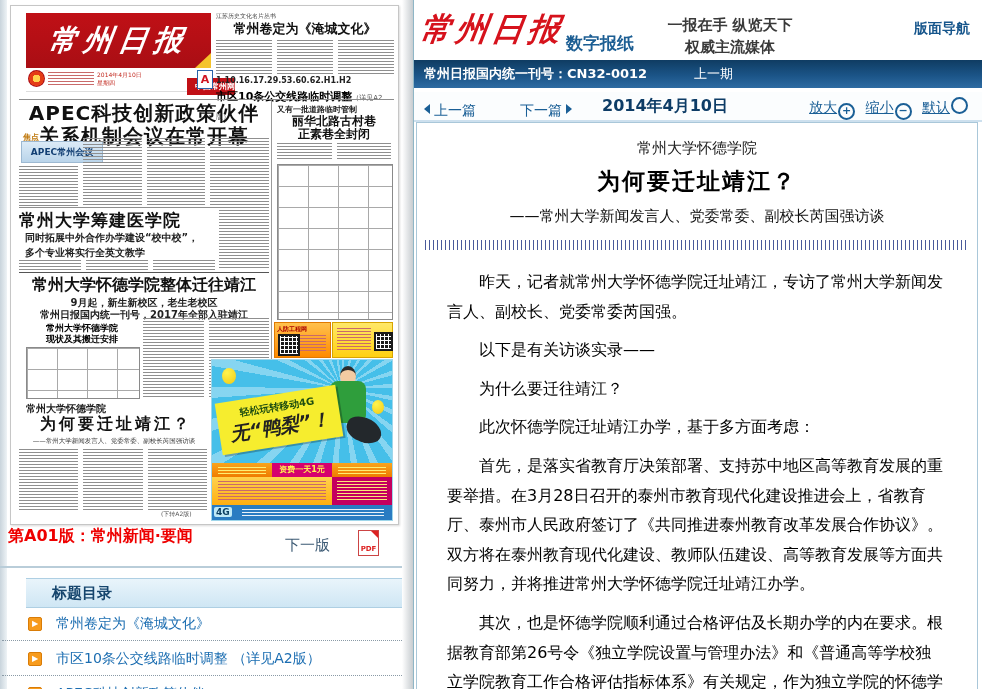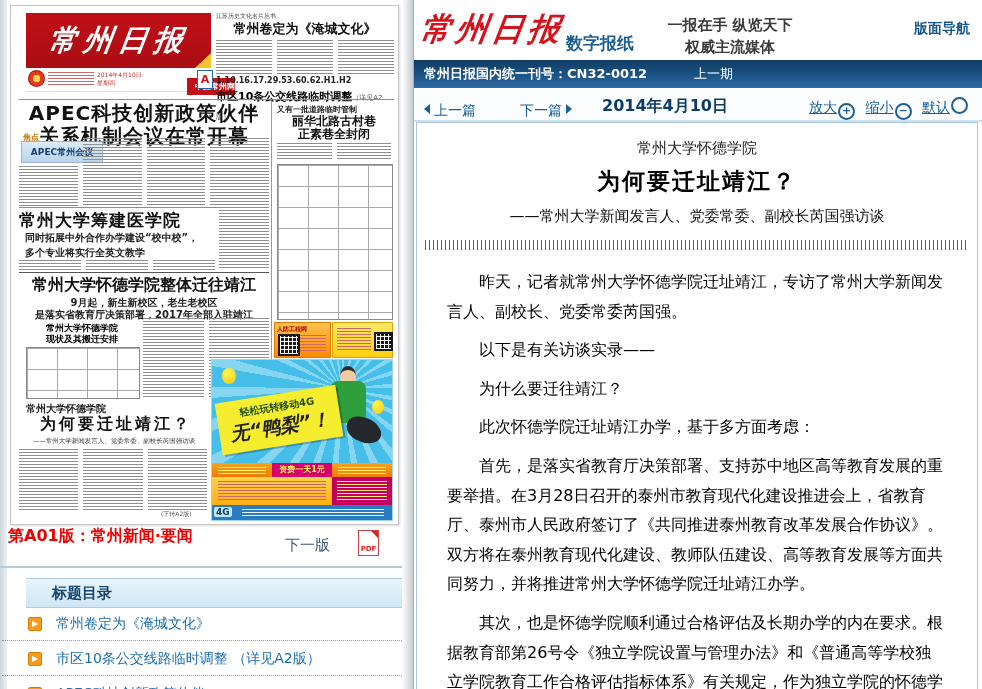--- a/index.html
+++ b/index.html
@@ -160,21 +160,21 @@
   <div class="abs" style="left:14px;top:240px;width:190px;font-size:10px;font-weight:bold;color:#222;">多个专业将实行全英文教学</div>
   <div class="abs cols" style="left:8px;top:254px;width:196px;height:10px;">
     <div class="ft"></div>
     <div class="ft"></div>
     <div class="ft"></div>
   </div>
   <div class="abs hr" style="left:8px;top:266px;width:250px;background:#555;"></div>
 
   <div class="abs h-serif" style="left:8px;top:269px;width:250px;font-size:16px;text-align:center;">常州大学怀德学院整体迁往靖江</div>
   <div class="abs" style="left:8px;top:290px;width:250px;font-size:10px;font-weight:bold;text-align:center;color:#222;">9月起，新生新校区，老生老校区</div>
-  <div class="abs" style="left:8px;top:302px;width:250px;font-size:10px;font-weight:bold;text-align:center;color:#222;">是落实省教育厅决策部署，2017年全部入驻靖江</div>
+  <div class="abs" style="left:8px;top:302px;width:250px;font-size:10px;font-weight:bold;text-align:center;color:#222;">常州日报国内统一刊号，2017年全部入驻靖江</div>
   <div class="abs" style="left:15px;top:317px;width:112px;font-size:9px;font-weight:900;text-align:center;line-height:11px;">
     <span>常州大学怀德学院</span><br>
     <span>现状及其搬迁安排</span>
   </div>
   <div class="abs fgrid" style="left:15px;top:341px;width:112px;height:50px;background-size:auto;"></div>
   <div class="abs cols" style="left:132px;top:312px;width:126px;height:80px;">
     <div class="ft"></div>
     <div class="ft"></div>
   </div>
 

